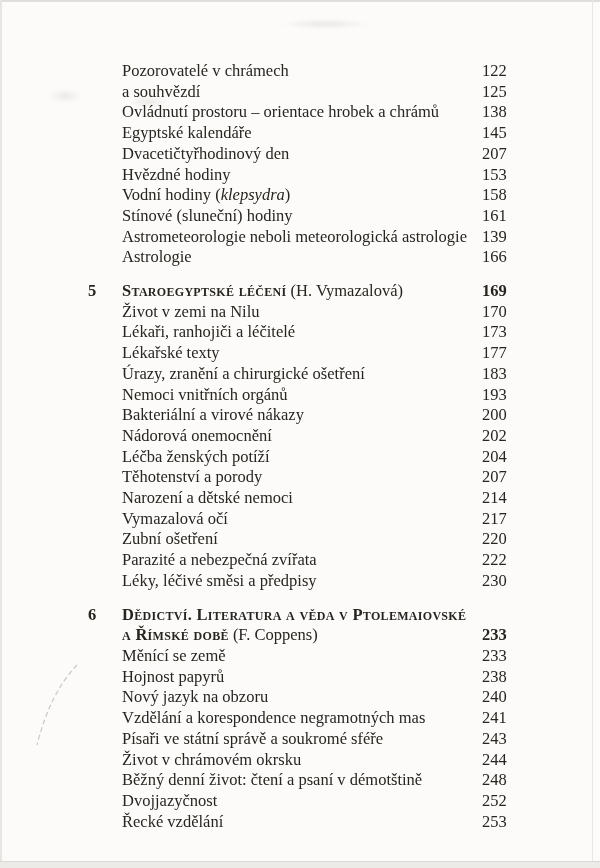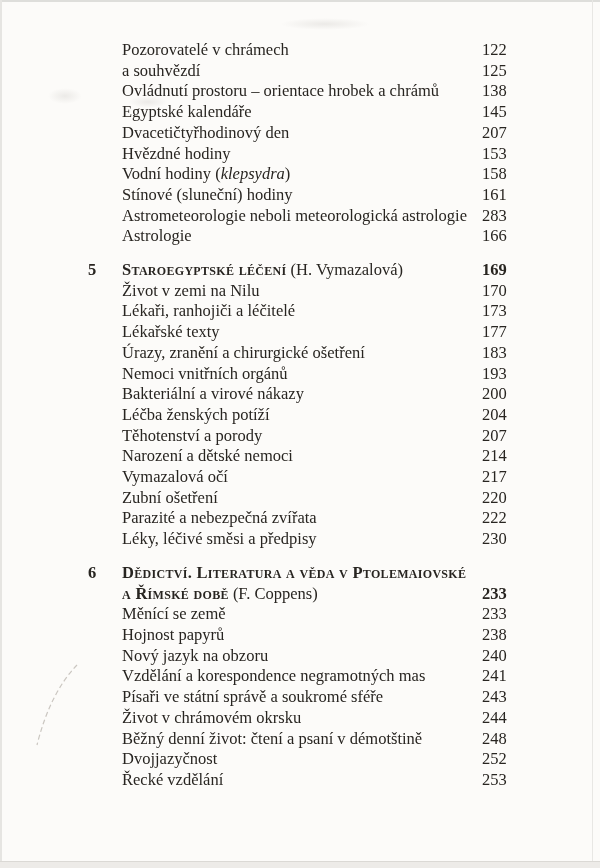--- a/index.html
+++ b/index.html
@@ -15,21 +15,21 @@
   
   .edge-top{position:absolute;top:0;left:0;right:0;height:2px;background:#dededb;}
   .edge-left{position:absolute;top:0;bottom:0;left:0;width:2px;background:#e6e5e2;}
   .edge-right{position:absolute;top:0;bottom:0;left:592px;width:1px;background:#e8e7e4;}
   .edge-bottom{position:absolute;left:0;right:0;top:861px;height:7px;background:#edebe8;border-top:1px solid #dbd9d5;}
   .smudge{position:absolute;border-radius:50%;background:radial-gradient(ellipse at center, rgba(150,145,138,.16), rgba(150,145,138,0) 70%);}
   .scratch{position:absolute;left:28px;top:658px;}
 
   
   .toc{
-    position:absolute;left:88px;top:40px;width:434px;
+    position:absolute;left:88px;top:61px;width:434px;
     font-size:16.5px;line-height:20.7px;
   }
   .section{margin:0;}
   .section.gap{margin-top:13px;}
   .row{display:flex;align-items:baseline;}
   .num{flex:none;width:34px;font-weight:bold;}
   .label{flex:1 1 auto;min-width:0;white-space:nowrap;}
   .fullline{white-space:nowrap;padding-left:34px;}
   .pg{flex:none;width:40px;margin-left:4px;text-align:left;}
   .pg.bold{font-weight:bold;}
@@ -92,21 +92,21 @@
           <span class="pg">158</span>
         </div>
         <div class="row">
           <span class="num"></span>
           <span class="label">Stínové (sluneční) hodiny</span>
           <span class="pg">161</span>
         </div>
         <div class="row">
           <span class="num"></span>
           <span class="label">Astrometeorologie neboli meteorologická astrologie</span>
-          <span class="pg">283</span>
+          <span class="pg">139</span>
         </div>
         <div class="row">
           <span class="num"></span>
           <span class="label">Astrologie</span>
           <span class="pg">166</span>
         </div>
       </div>
       <div class="section gap">
         <div class="row">
           <span class="num">5</span>
@@ -138,20 +138,25 @@
           <span class="label">Nemoci vnitřních orgánů</span>
           <span class="pg">193</span>
         </div>
         <div class="row">
           <span class="num"></span>
           <span class="label">Bakteriální a virové nákazy</span>
           <span class="pg">200</span>
         </div>
         <div class="row">
           <span class="num"></span>
+          <span class="label">Nádorová onemocnění</span>
+          <span class="pg">202</span>
+        </div>
+        <div class="row">
+          <span class="num"></span>
           <span class="label">Léčba ženských potíží</span>
           <span class="pg">204</span>
         </div>
         <div class="row">
           <span class="num"></span>
           <span class="label">Těhotenství a porody</span>
           <span class="pg">207</span>
         </div>
         <div class="row">
           <span class="num"></span>

